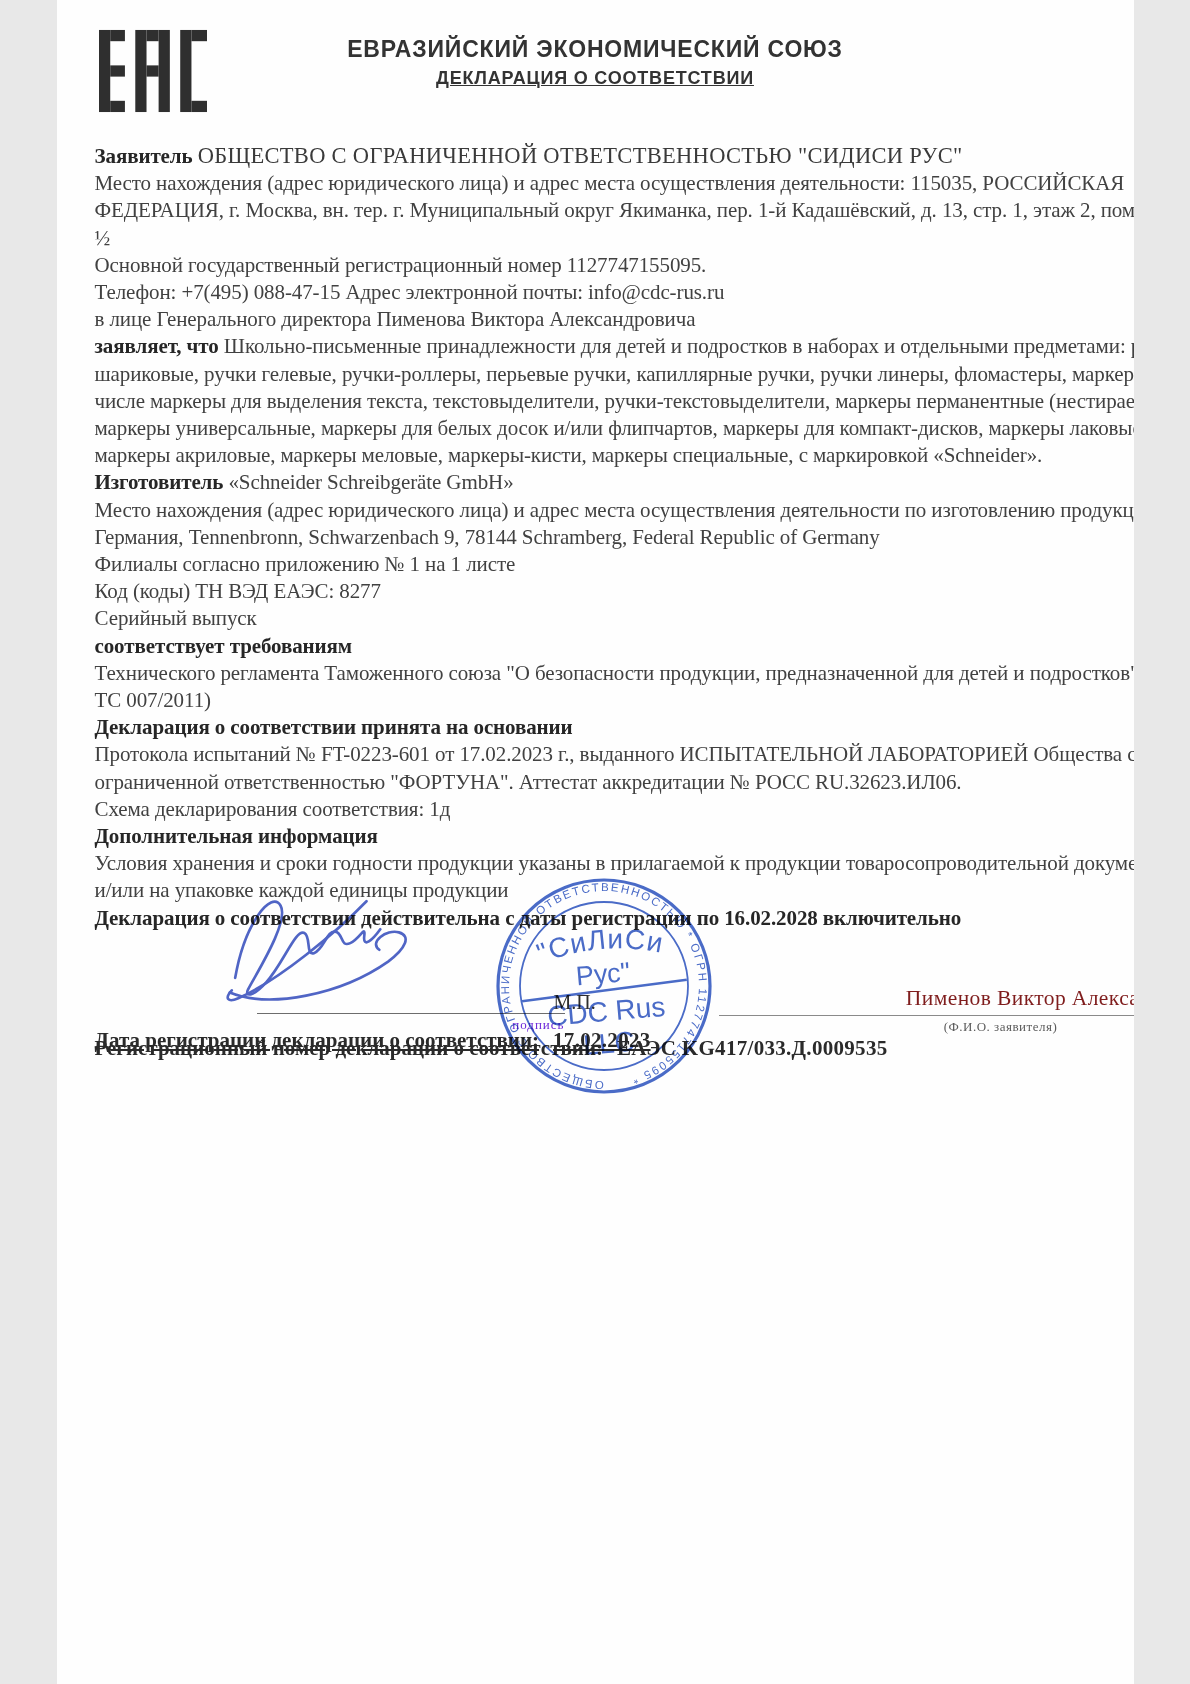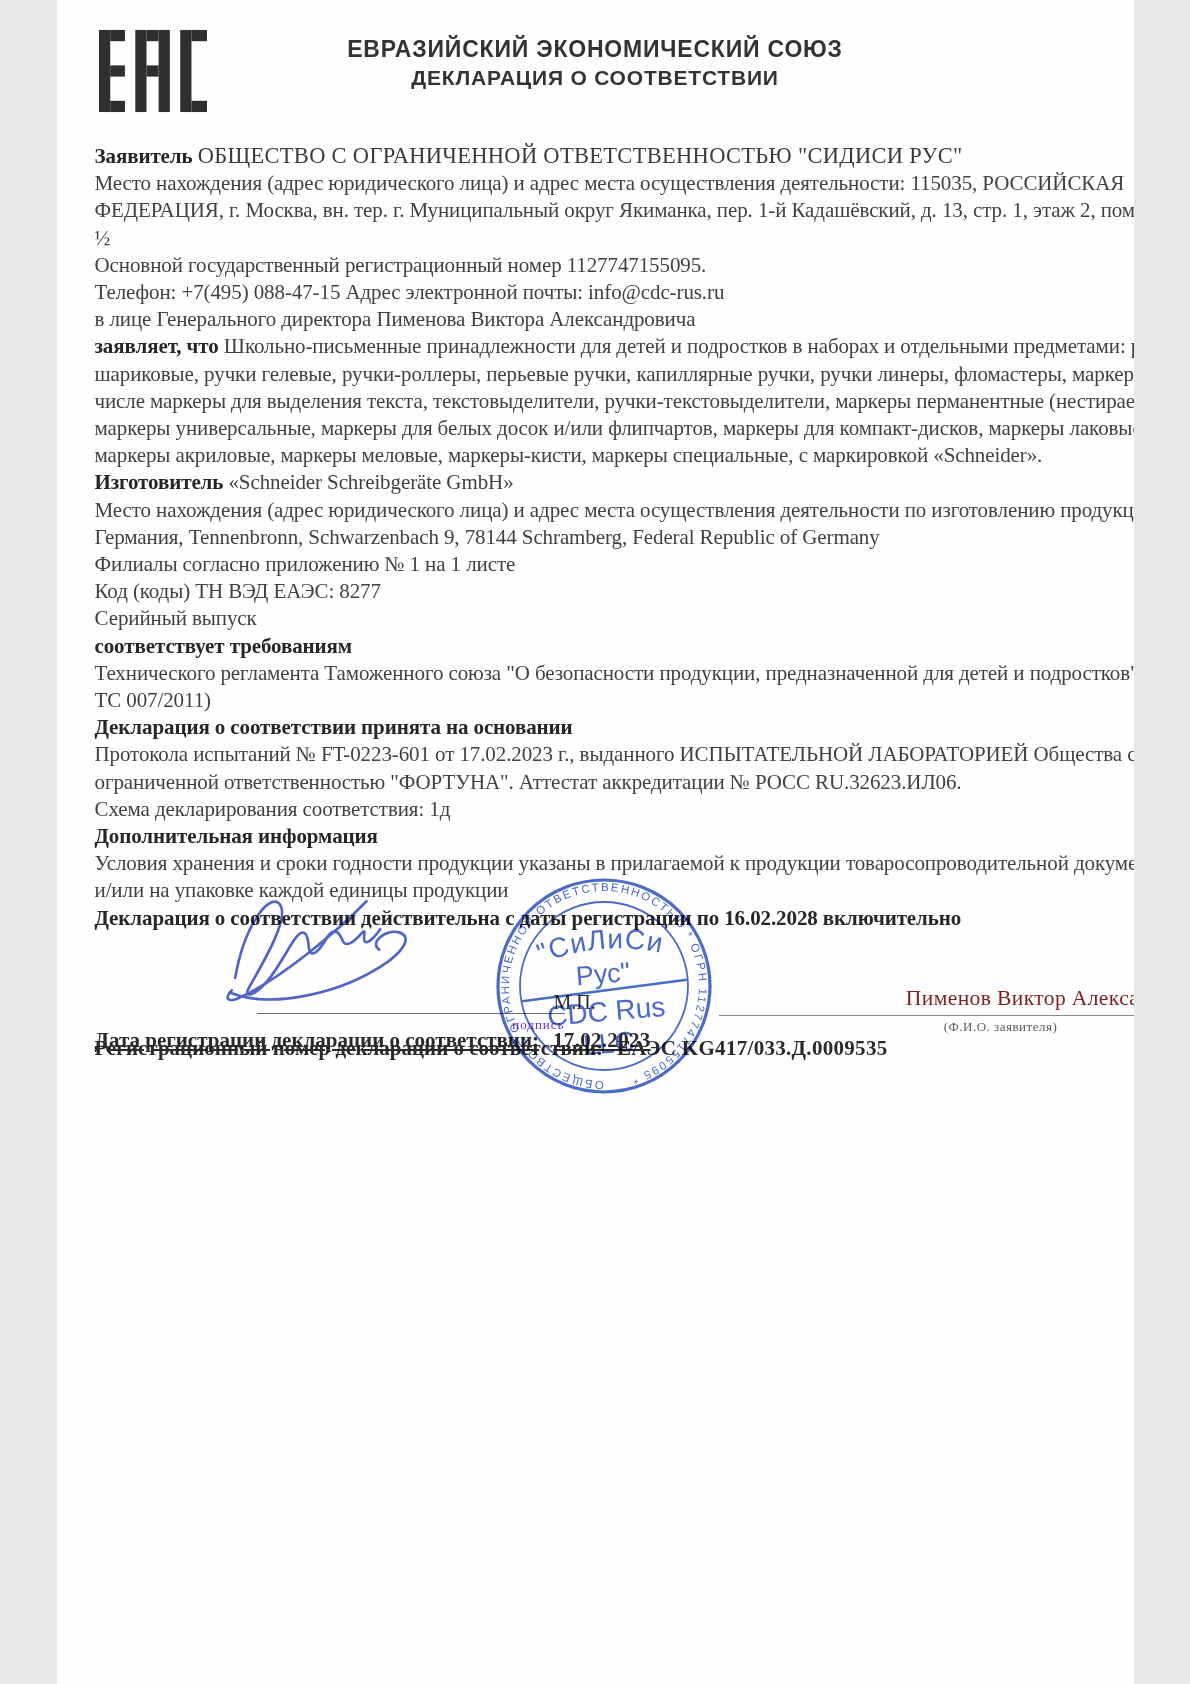--- a/index.html
+++ b/index.html
@@ -15,21 +15,21 @@
   
   .eac-logo{position:absolute;left:42px;top:24px;width:108px;height:94px;}
   .hdr{
     position:absolute;left:0;top:34px;width:100%;
     text-align:center;
     font-family:"Liberation Sans","DejaVu Sans",sans-serif;
     font-weight:bold;color:#333;
     letter-spacing:.8px;
   }
   .hdr .l1{font-size:23px;line-height:30px;}
-  .hdr .l2{font-size:21px;line-height:28px;}
+  .hdr .l2{font-size:18px;line-height:28px;text-decoration:underline;}
   
   .body{
     position:absolute;left:38px;top:142px;width:1112px;
     font-size:21px;line-height:27.2px;letter-spacing:-0.1px;
     color:#414141;
   }
   .body p{margin:0;}
   b,.b{font-weight:bold;color:#262626;}
   .applicant-name{font-size:22.5px;letter-spacing:.3px;color:#3a3a3a;}
   

